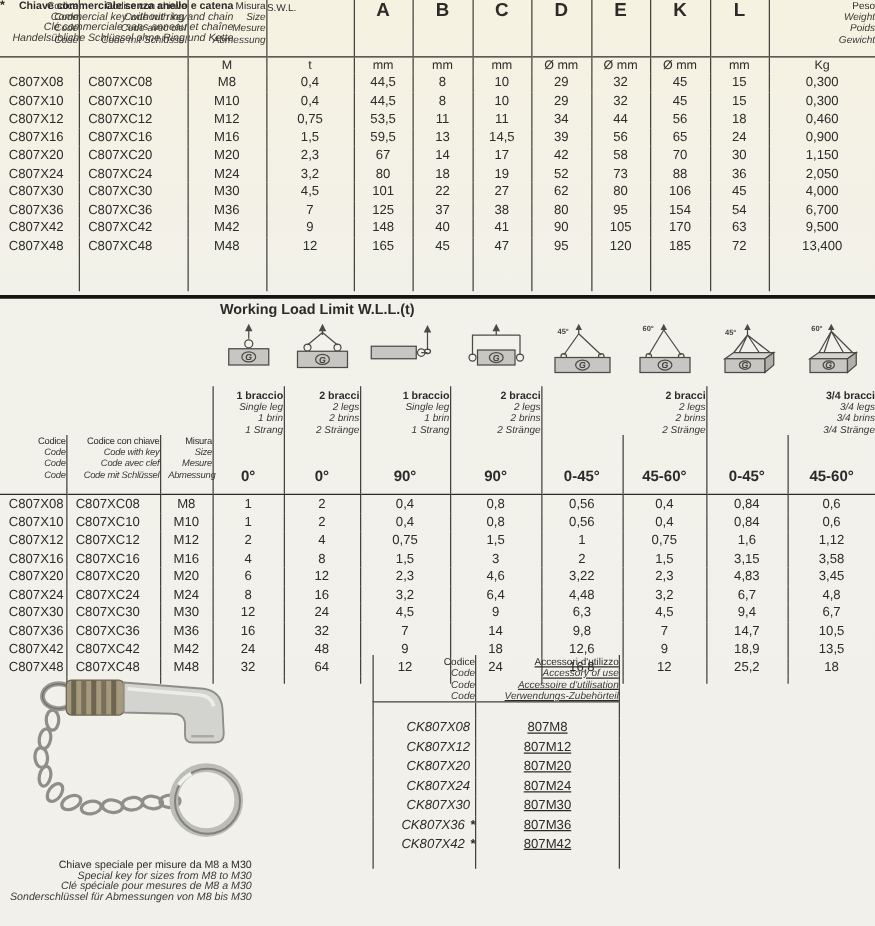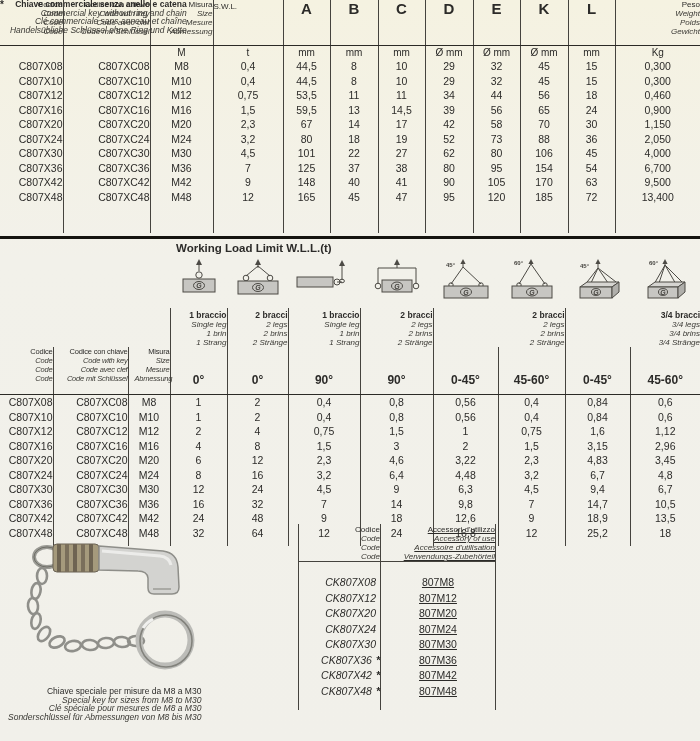--- a/index.html
+++ b/index.html
@@ -19,21 +19,21 @@
   .t1 tr.hdr td{height:40px;vertical-align:top;border-bottom:1.5px solid #2b2a26;}
   .t1 tr.units td{height:13px;font-size:10px;line-height:12px;}
   .t1 tr.drow td,.t2 tr.drow td{height:14.5px;line-height:14px;font-size:10.5px;}
   .t1 tr.sp td{height:29px;}
   .ml{font-size:8px;line-height:9px;text-align:right;vertical-align:top;}
   .ml > div{padding-left:6px;white-space:nowrap;}
   .ml > div:not(:first-child){font-style:italic;color:#3a3934;}
   .ml.peso > div{padding-left:46px;}
   .swl{font-size:8px;text-align:left;vertical-align:top;padding-left:0;padding-top:2px;}
   .ltr{vertical-align:bottom;font-weight:bold;font-size:15px;padding-bottom:5px;}
-  td.code{text-align:right;padding-left:7px;}
+  td.code{text-align:left;padding-left:7px;}
 
   .thick-line{position:absolute;left:0;top:236px;width:700px;height:3px;background:#15140f;}
   .wll-title{position:absolute;left:176px;top:242px;font-weight:bold;font-size:11.5px;}
 
   .t2{position:absolute;left:0;top:258px;width:700px;}
   .t2 tr.diag td{height:50px;vertical-align:bottom;}
   .t2 tr.legs td{height:36px;vertical-align:top;padding-top:3px;}
   .t2 tr.legs .ml > div:first-child{font-weight:bold;font-size:8.5px;}
   .t2 tr.ahdr td{height:40px;border-bottom:1.5px solid #2b2a26;}
   .t2 tr.ahdr td.ml{vertical-align:top;font-size:7.5px;letter-spacing:-0.2px;}
@@ -534,21 +534,21 @@
           <td class="code">C807X16</td>
           <td class="code">C807XC16</td>
           <td>M16</td>
           <td>4</td>
           <td>8</td>
           <td>1,5</td>
           <td>3</td>
           <td>2</td>
           <td>1,5</td>
           <td>3,15</td>
-          <td>2,96</td>
+          <td>3,58</td>
         </tr>
 
         <tr class="drow">
           <td class="code">C807X20</td>
           <td class="code">C807XC20</td>
           <td>M20</td>
           <td>6</td>
           <td>12</td>
           <td>2,3</td>
           <td>4,6</td>
@@ -737,24 +737,20 @@
         <tr class="r3">
           <td class="code3"><span>CK807X36</span><span class="star3">*</span></td>
           <td>807M36</td>
         </tr>
 
         <tr class="r3">
           <td class="code3"><span>CK807X42</span><span class="star3">*</span></td>
           <td>807M42</td>
         </tr>
 
-        <tr class="r3">
-          <td class="code3"><span>CK807X48</span><span class="star3">*</span></td>
-          <td>807M48</td>
-        </tr>
       </tbody>
     <tbody>
         <tr class="sp3">
           <td></td>
           <td></td>
         </tr>
   </tbody>
     </table>
 
   <div class="note special-note">

